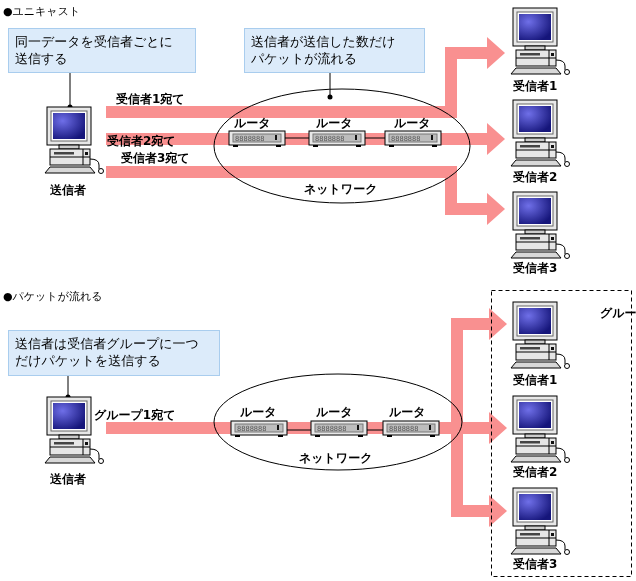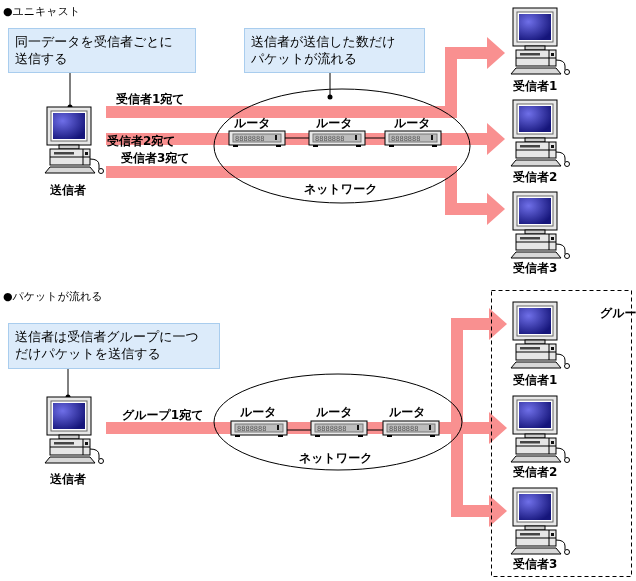--- a/index.html
+++ b/index.html
@@ -134,24 +134,24 @@
 <div class="abs txt" style="left:316px; top:116px;">ルータ</div>
 <div class="abs txt" style="left:394px; top:116px;">ルータ</div>
 <div class="abs txt" style="left:304px; top:182px;">ネットワーク</div>
 
 <div class="abs txt" style="left:50px; top:183px;">送信者</div>
 <div class="abs txt" style="left:513px; top:79px;">受信者1</div>
 <div class="abs txt" style="left:513px; top:170px;">受信者2</div>
 <div class="abs txt" style="left:513px; top:261px;">受信者3</div>
 
 <div class="abs heading" style="left:3px; top:290px;">●パケットが流れる</div>
-<div class="abs callout" style="left:8px; top:323px; width:212px; height:46px;">送信者は受信者グループに一つ
+<div class="abs callout" style="left:8px; top:330px; width:212px; height:46px;">送信者は受信者グループに一つ
 だけパケットを送信する</div>
 
-<div class="abs txt" style="left:122px; top:408px;">グループ1宛て</div>
+<div class="abs txt" style="left:94px; top:408px;">グループ1宛て</div>
 
 <div class="abs txt" style="left:240px; top:405px;">ルータ</div>
 <div class="abs txt" style="left:316px; top:405px;">ルータ</div>
 <div class="abs txt" style="left:389px; top:405px;">ルータ</div>
 <div class="abs txt" style="left:299px; top:451px;">ネットワーク</div>
 
 <div class="abs txt" style="left:50px; top:472px;">送信者</div>
 <div class="abs txt" style="left:600px; top:306px;">グループ1</div>
 <div class="abs txt" style="left:513px; top:373px;">受信者1</div>
 <div class="abs txt" style="left:513px; top:465px;">受信者2</div>

